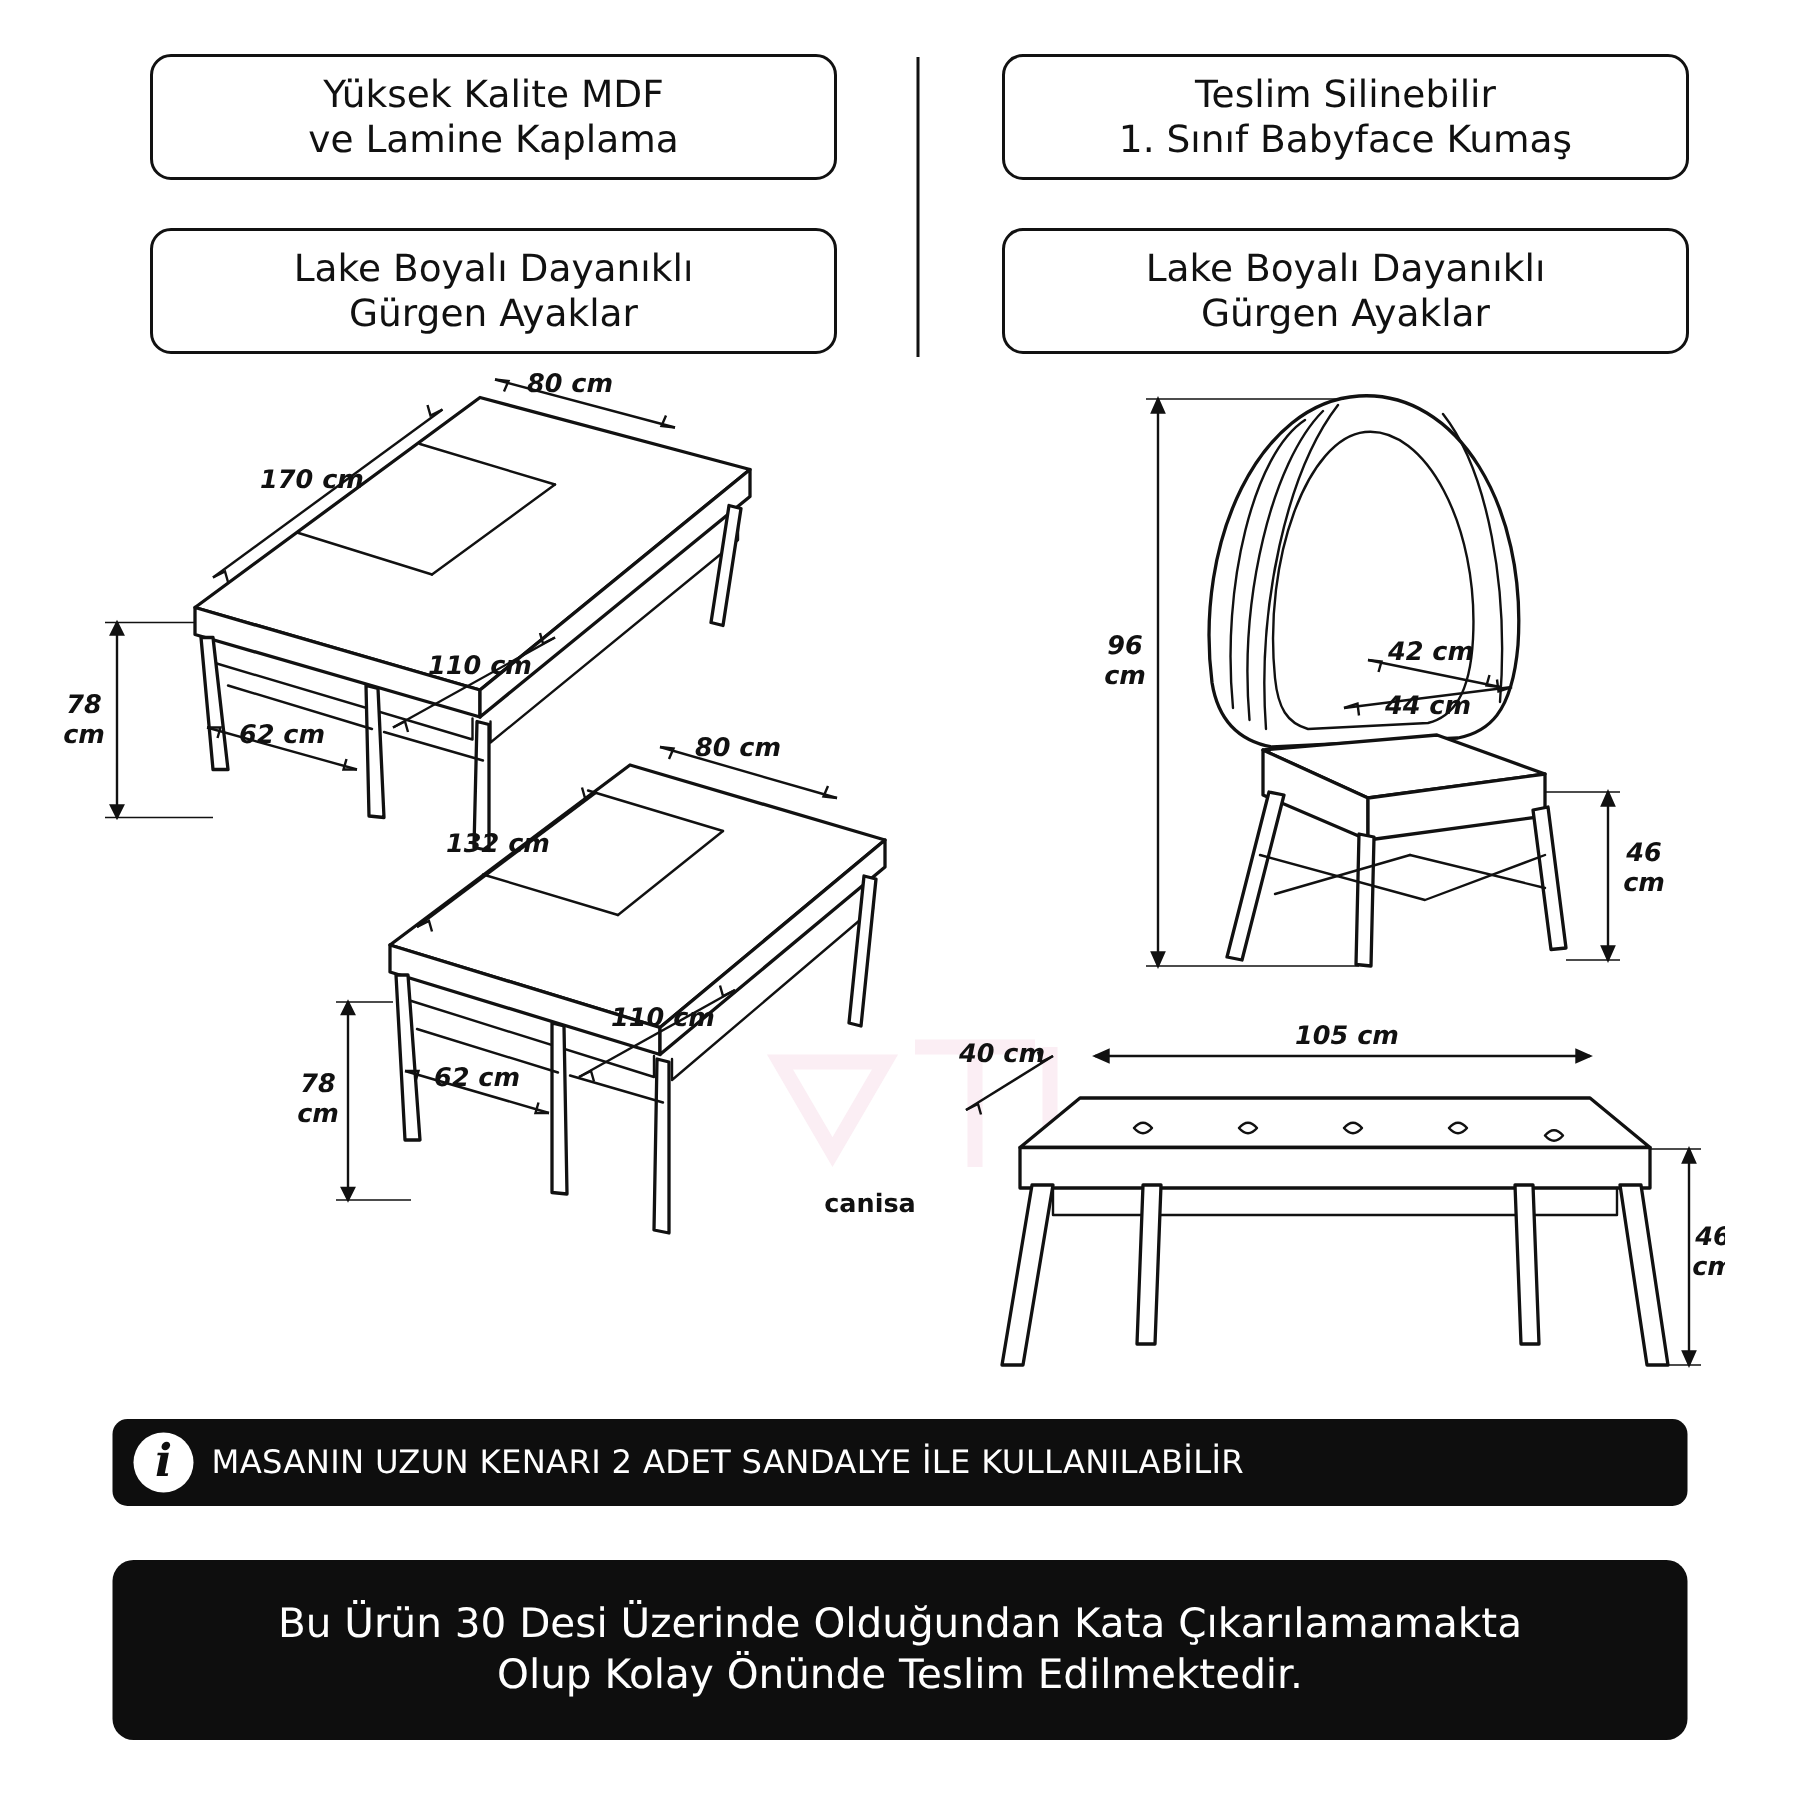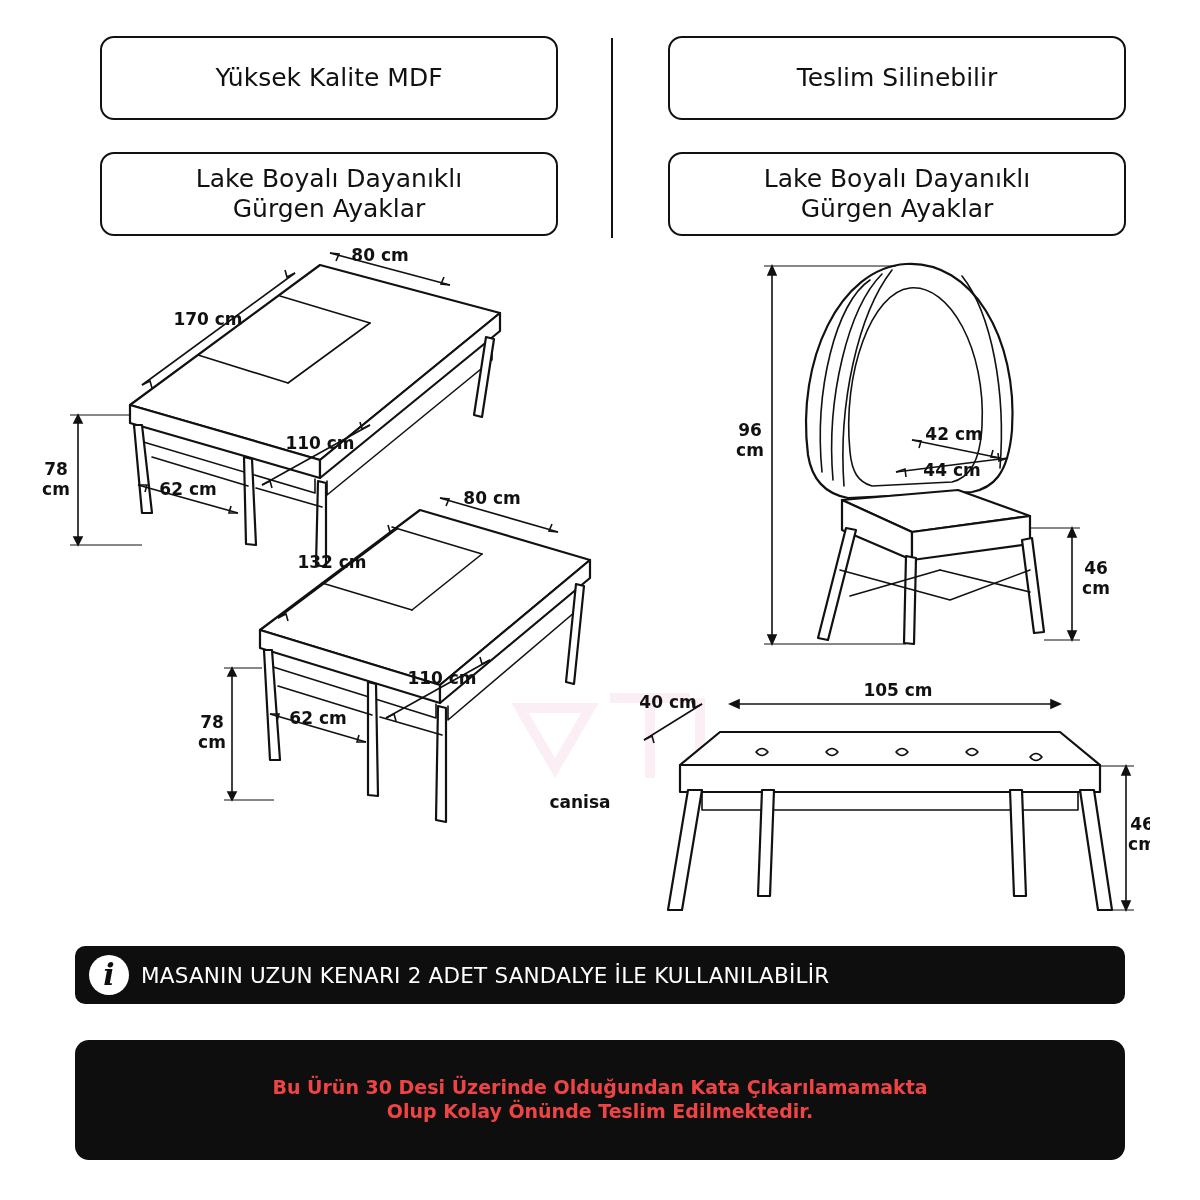--- a/index.html
+++ b/index.html
@@ -72,20 +72,21 @@
     width: 2px;
     height: 200px;
     background: #111111;
     z-index: 3;
   }
 
   
   .diagram {
     position: absolute;
     z-index: 2;
+    font-style: italic;
   }
   #diagram-table-large { left: 30px;  top: 245px; width: 500px; height: 340px; }
   #diagram-table-small { left: 190px; top: 470px; width: 500px; height: 390px; }
   #diagram-chair       { left: 700px; top: 240px; width: 420px; height: 420px; }
   #diagram-bench       { left: 610px; top: 660px; width: 540px; height: 290px; }
 
   
   .info-bar {
     position: absolute;
     left: 75px;
@@ -136,24 +137,24 @@
     flex-direction: column;
     align-items: center;
     justify-content: center;
     text-align: center;
     z-index: 3;
     padding: 0 24px;
     box-sizing: border-box;
   }
   .notice-bar span {
     display: block;
-    color: #ef4444;
-    font-size: 19px;
+    color: #ffffff;
+    font-size: 27px;
     line-height: 1.25;
-    font-weight: 700;
+    font-weight: 400;
     white-space: nowrap;
   }
 
   
   svg text {
     font-family: "DejaVu Sans", "Liberation Sans", sans-serif;
     font-size: 17px;
     font-weight: 700;
     fill: #111111;
   }
@@ -173,27 +174,29 @@
         <path d="M520 370 L590 370 L555 430 Z"></path>
         <path d="M610 360 L690 360 M650 360 L650 440"></path>
         <path d="M700 360 L700 440 L760 440"></path>
       </g>
     </svg>
   </div>
 
   <div class="badges">
     <div class="badge" id="badge-mdf">
       <span>Yüksek Kalite MDF</span>
+      <span>ve Lamine Kaplama</span>
     </div>
     <div class="badge" id="badge-lake-left">
       <span>Lake Boyalı Dayanıklı</span>
       <span>Gürgen Ayaklar</span>
     </div>
     <div class="badge" id="badge-fabric">
       <span>Teslim Silinebilir</span>
+      <span>1. Sınıf Babyface Kumaş</span>
     </div>
     <div class="badge" id="badge-lake-right">
       <span>Lake Boyalı Dayanıklı</span>
       <span>Gürgen Ayaklar</span>
     </div>
   </div>
   <div class="divider"></div>
 
   <div class="diagram" id="diagram-table-large">
     <svg width="500" height="340" viewBox="0 0 500 340">

